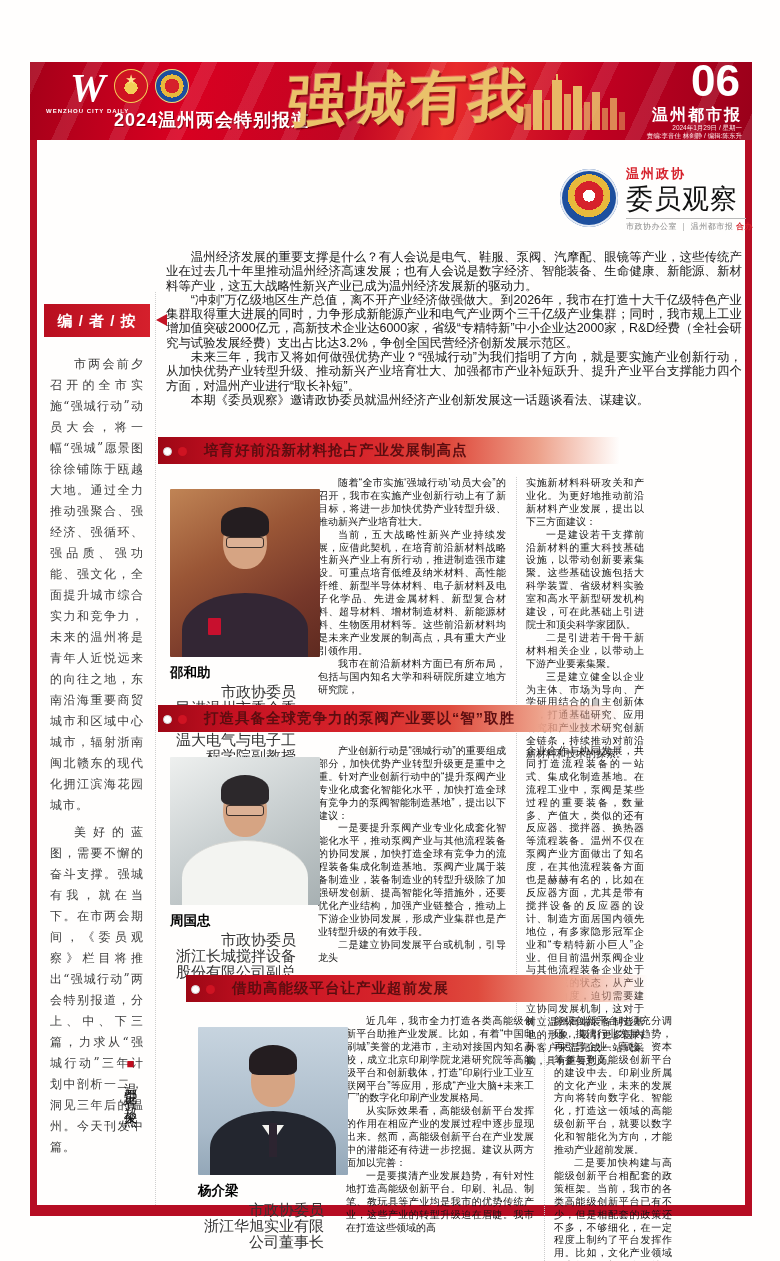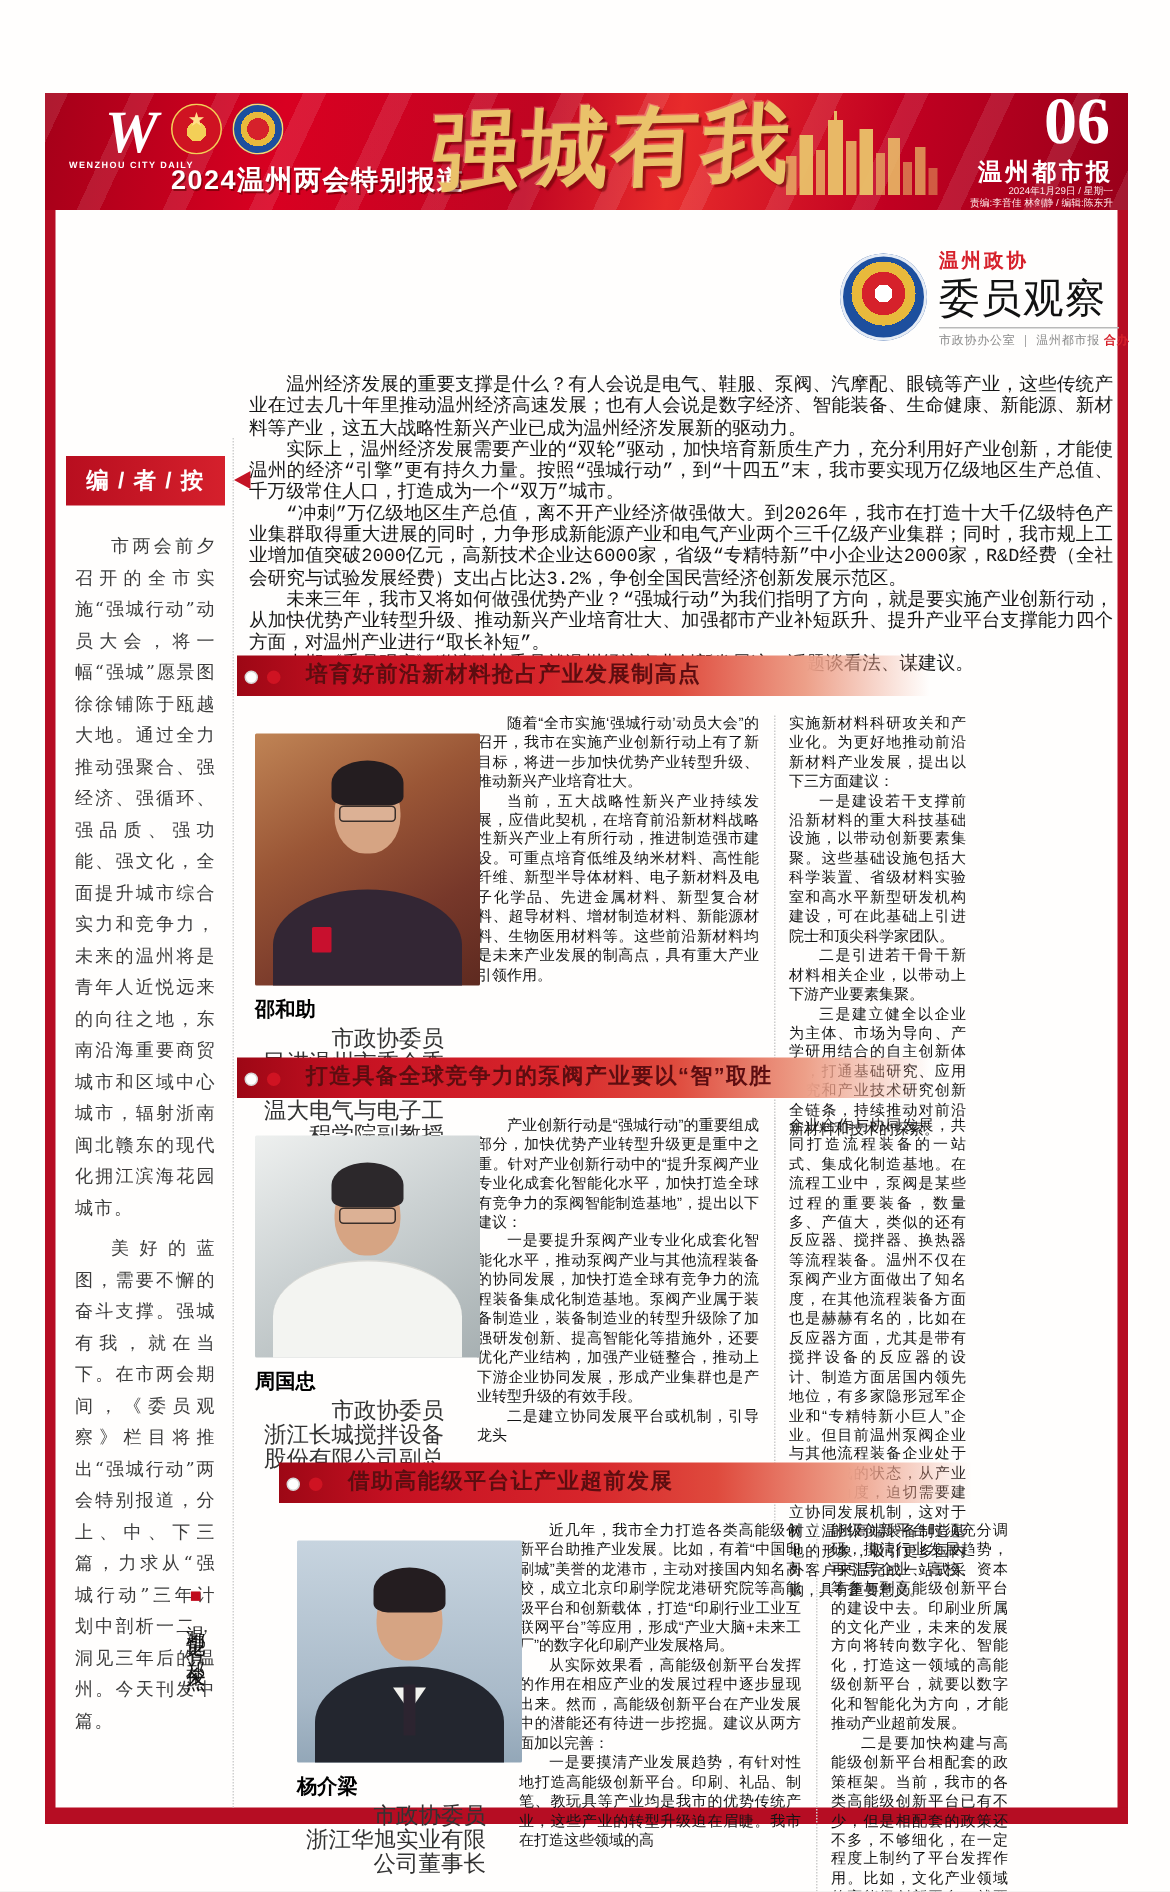--- a/index.html
+++ b/index.html
@@ -23,21 +23,21 @@
   .emblem.nat span{position:absolute;left:0;right:0;top:4px;text-align:center;color:#ffe08a;font-size:13px;line-height:13px;}
   .emblem.cppcc{background:radial-gradient(circle at 50% 50%, #d6212b 0 30%, #e8b93c 30% 48%, #1d4f9e 48% 100%);
           box-shadow:0 0 0 1px #ffd76e inset;}
   .series{position:absolute;left:84px;top:46px;color:#fff;font-weight:900;font-size:18px;letter-spacing:1px;
           text-shadow:1px 1px 0 rgba(90,0,0,.6);z-index:2;}
   .calli{position:absolute;left:258px;top:0px;z-index:2;font-family:"Liberation Serif",serif;
          font-weight:900;font-size:58px;line-height:74px;letter-spacing:2px;color:#eac26a;
          transform:skewX(-5deg) rotate(-1.5deg);
          text-shadow:2px 2px 1px rgba(90,0,0,.55), -1px -1px 0 rgba(255,240,190,.35);}
   .skyline{position:absolute;left:492px;top:12px;z-index:1;opacity:.95;}
-  .pagenum{position:absolute;right:12px;top:-6px;color:#fff;font-family:Liberation Serif, serif;
+  .pagenum{position:absolute;right:12px;top:-6px;color:#fff;font-family:Liberation Sans, sans-serif;
            font-weight:bold;font-size:44px;line-height:50px;z-index:2;}
   .papername{position:absolute;right:10px;top:43px;color:#fff;font-weight:900;font-size:16px;letter-spacing:2px;z-index:2;}
   .credits{position:absolute;right:10px;top:62px;color:#ffe9ea;font-size:6.5px;line-height:8px;text-align:right;z-index:2;}
 
   
   .rule-left,.rule-right{position:absolute;top:140px;width:7px;height:1076px;background:#b60d23;}
   .rule-left{left:30px;} .rule-right{left:745px;}
   .rule-bottom{position:absolute;left:30px;top:1205px;width:722px;height:11px;background:#b60d23;}
 
   
@@ -51,21 +51,21 @@
   .observer .otxt{position:absolute;left:66px;top:0px;width:120px;}
   .observer .org{color:#d6212b;font-weight:900;font-size:13px;letter-spacing:2px;}
   .observer .otitle{color:#111;font-weight:400;font-size:27px;letter-spacing:1px;line-height:32px;}
   .observer .oline{border-top:1px solid #b9b9b9;margin:3px 0 2px;}
   .observer .ofoot{font-size:8px;color:#8a8a8a;letter-spacing:.5px;white-space:nowrap;}
   .observer .ofoot .coop{color:#d6212b;font-weight:bold;}
 
   
   .intro{position:absolute;left:166px;top:250px;width:576px;font-size:12.4px;line-height:14.3px;
          text-align:justify;color:#161616;}
-  .intro p{margin:0;text-indent:2em;font-family:Liberation Mono, monospace;}
+  .intro p{margin:0;text-indent:2em;}
 
   
   .note{position:absolute;left:44px;top:304px;width:106px;}
   .note-header{position:relative;height:33px;line-height:33px;text-align:center;color:#fff;
          font-weight:900;font-size:15px;letter-spacing:1px;
          background:linear-gradient(90deg,#b80e1f,#d5202c);}
   .note-arrow{position:absolute;right:-17px;top:10px;width:0;height:0;
          border:6px solid transparent;border-right:11px solid #c41425;}
   .note-body{margin-top:17px;font-family:"DejaVu Serif",serif;font-size:12px;line-height:21px;
          letter-spacing:1px;color:#3c3c3c;text-align:justify;}
@@ -175,21 +175,20 @@
         <span>市政协办公室</span>
         <span>｜</span>
         <span>温州都市报</span>
         <span class="coop">合办</span>
       </div>
     </div>
   </div>
 
   <div class="intro">
     <p>温州经济发展的重要支撑是什么？有人会说是电气、鞋服、泵阀、汽摩配、眼镜等产业，这些传统产业在过去几十年里推动温州经济高速发展；也有人会说是数字经济、智能装备、生命健康、新能源、新材料等产业，这五大战略性新兴产业已成为温州经济发展新的驱动力。</p>
-    <p>实际上，温州经济发展需要产业的“双轮”驱动，加快培育新质生产力，充分利用好产业创新，才能使温州的经济“引擎”更有持久力量。按照“强城行动”，到“十四五”末，我市要实现万亿级地区生产总值、千万级常住人口，打造成为一个“双万”城市。</p>
     <p>“冲刺”万亿级地区生产总值，离不开产业经济做强做大。到2026年，我市在打造十大千亿级特色产业集群取得重大进展的同时，力争形成新能源产业和电气产业两个三千亿级产业集群；同时，我市规上工业增加值突破2000亿元，高新技术企业达6000家，省级“专精特新”中小企业达2000家，R&amp;D经费（全社会研究与试验发展经费）支出占比达3.2%，争创全国民营经济创新发展示范区。</p>
     <p>未来三年，我市又将如何做强优势产业？“强城行动”为我们指明了方向，就是要实施产业创新行动，从加快优势产业转型升级、推动新兴产业培育壮大、加强都市产业补短跃升、提升产业平台支撑能力四个方面，对温州产业进行“取长补短”。</p>
     <p>本期《委员观察》邀请政协委员就温州经济产业创新发展这一话题谈看法、谋建议。</p>
   </div>
 
   <aside class="note">
     <div class="note-header">
       <span>编 / 者 / 按</span>
       <span class="note-arrow"></span>
     </div>
@@ -222,20 +221,21 @@
         <figcaption class="caption">
           <div class="pname">邵和助</div>
           <div class="ptitle">市政协委员</div>
           <div class="ptitle">民进温州市委会委员</div>
           <div class="ptitle">温大电气与电子工程学院副教授</div>
         </figcaption>
       </figure>
       <div class="col colA">
         <p>随着“全市实施‘强城行动’动员大会”的召开，我市在实施产业创新行动上有了新目标，将进一步加快优势产业转型升级、推动新兴产业培育壮大。</p>
         <p>当前，五大战略性新兴产业持续发展，应借此契机，在培育前沿新材料战略性新兴产业上有所行动，推进制造强市建设。可重点培育低维及纳米材料、高性能纤维、新型半导体材料、电子新材料及电子化学品、先进金属材料、新型复合材料、超导材料、增材制造材料、新能源材料、生物医用材料等。这些前沿新材料均是未来产业发展的制高点，具有重大产业引领作用。</p>
+        <p>我市在前沿新材料方面已有所布局，包括与国内知名大学和科研院所建立地方研究院，</p>
       </div>
       <div class="col colB">
         <p class="cont">实施新材料科研攻关和产业化。为更好地推动前沿新材料产业发展，提出以下三方面建议：</p>
         <p>一是建设若干支撑前沿新材料的重大科技基础设施，以带动创新要素集聚。这些基础设施包括大科学装置、省级材料实验室和高水平新型研发机构建设，可在此基础上引进院士和顶尖科学家团队。</p>
         <p>二是引进若干骨干新材料相关企业，以带动上下游产业要素集聚。</p>
         <p>三是建立健全以企业为主体、市场为导向、产学研用结合的自主创新体系，打通基础研究、应用研究和产业技术研究创新全链条，持续推动对前沿新材料和技术的探索。</p>
       </div>
     </div>
   </section>
 

